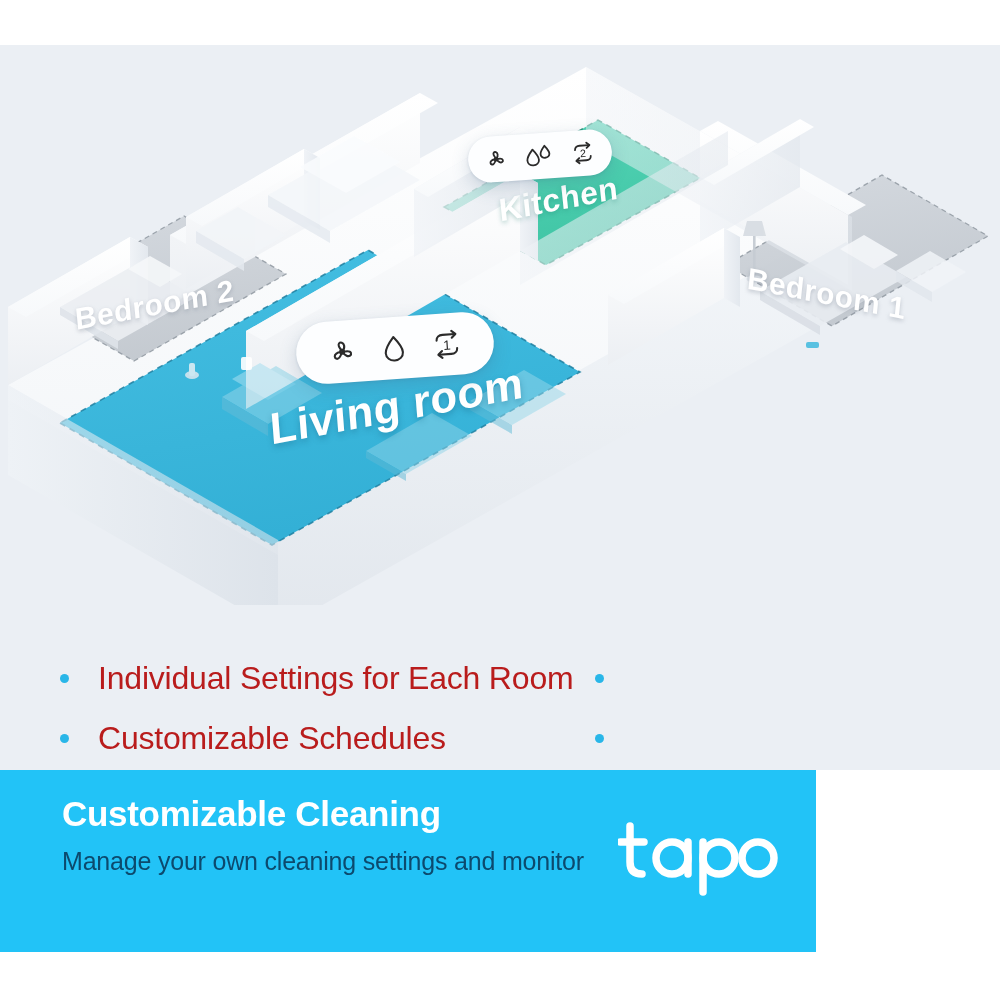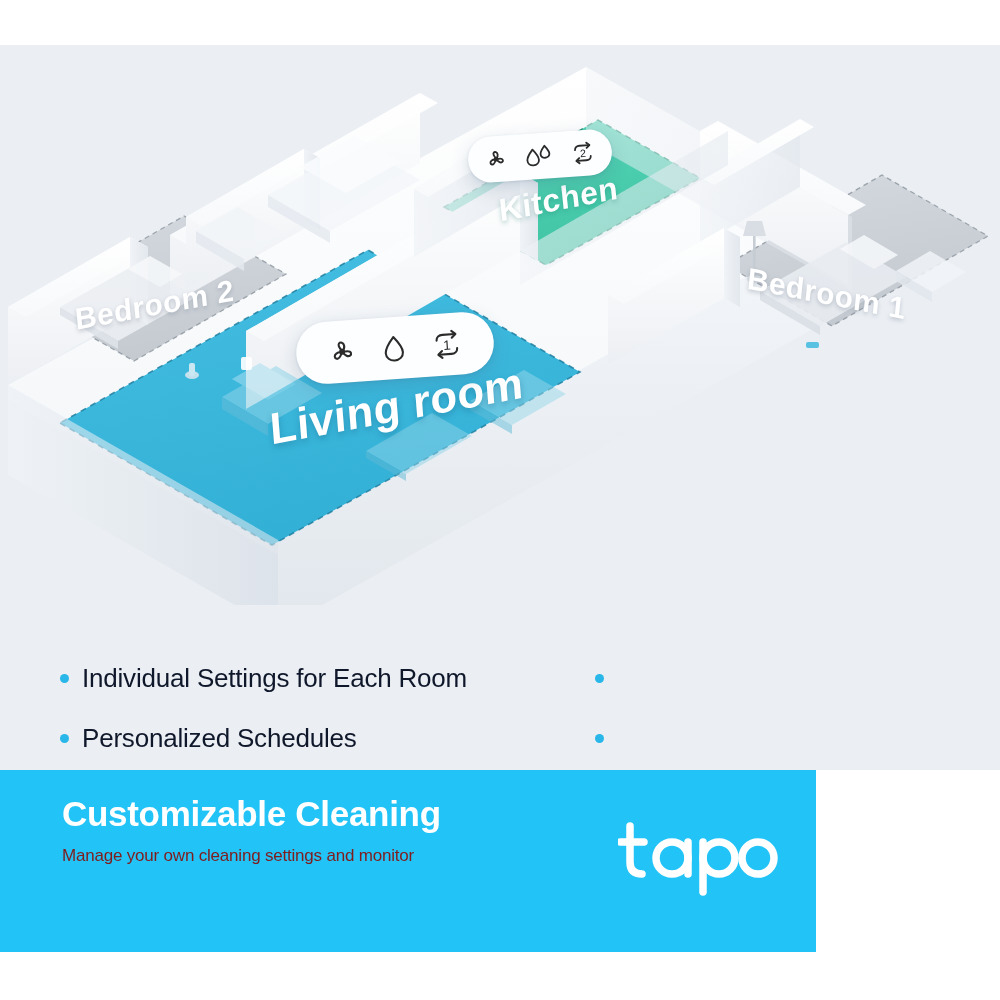--- a/index.html
+++ b/index.html
@@ -107,24 +107,25 @@
     align-items:center;
     gap:13px;
   }
   .bullet {
     width:9px; height:9px;
     border-radius:50%;
     background:#29b6e8;
     flex:none;
   }
   .feature-text {
-    font-size:26px;
-    color:#0f172a;
+    font-size:32px;
+    color:#b91c1c;
     letter-spacing:-0.2px;
     white-space:nowrap;
+    margin-left:16px;
   }
 
   
   .banner {
     position:absolute;
     left:0; top:770px;
     width:816px; height:182px;
     background:#22c3f7;
   }
   .banner-copy {
@@ -134,22 +135,22 @@
   }
   .banner-title {
     font-size:35px;
     font-weight:700;
     color:#ffffff;
     letter-spacing:-0.3px;
     line-height:1.15;
   }
   .banner-sub {
     margin-top:10px;
-    font-size:17px;
-    color:#7f1d1d;
+    font-size:25px;
+    color:#0c4a6e;
     line-height:1.38;
     letter-spacing:-0.2px;
   }
   .brand-logo {
     position:absolute;
     right:38px; top:48px;
     width:160px; height:78px;
   }
 </style>
 </head>
@@ -395,21 +396,21 @@
     <div class="features">
       <div class="feature">
         <span class="bullet"></span>
         <span class="feature-text">Individual Settings for Each Room</span>
       </div>
       <div class="feature">
         <span class="bullet"></span>
       </div>
       <div class="feature">
         <span class="bullet"></span>
-        <span class="feature-text">Personalized Schedules</span>
+        <span class="feature-text">Customizable Schedules</span>
       </div>
       <div class="feature">
         <span class="bullet"></span>
       </div>
     </div>
   </div>
 
   <div class="banner">
     <div class="banner-copy">
       <div class="banner-title">Customizable Cleaning</div>

